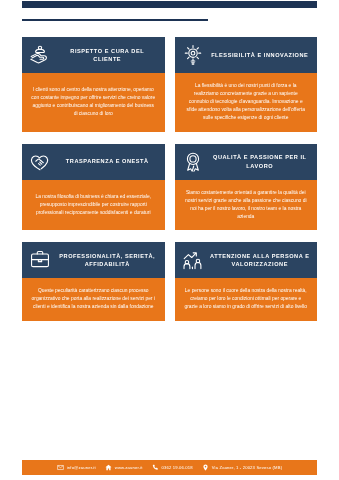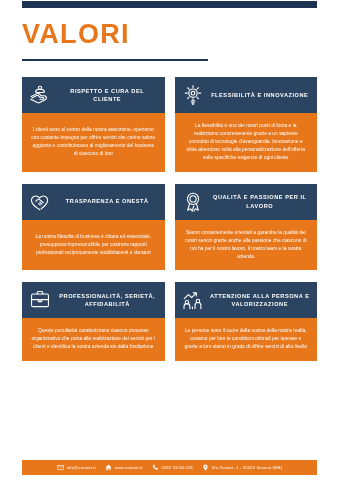--- a/index.html
+++ b/index.html
@@ -128,21 +128,20 @@
   .f-icon { width: 7px; height: 7px; color: #ffffff; flex: 0 0 auto; }
   .f-icon svg { display: block; width: 7px; height: 7px; }
 </style>
 </head>
 <body>
 
 <div class="page">
 
   <div class="topbar"></div>
 
-  <h1 class="title">VALORI</h1>
   <div class="title-rule"></div>
 
   <div class="grid">
 
     <div class="card">
       <div class="card-head">
         <span class="card-icon">
           <svg viewBox="0 0 24 24" fill="none" stroke="currentColor" stroke-width="1.2" stroke-linecap="round" stroke-linejoin="round">
             <circle cx="12" cy="4.2" r="1.8"></circle>
             <path d="M8.2 9.2h7.6a1 1 0 0 0 .95-1.3C16.3 6.6 14.3 5.8 12 5.8s-4.3.8-4.75 2.1a1 1 0 0 0 .95 1.3z"></path>

